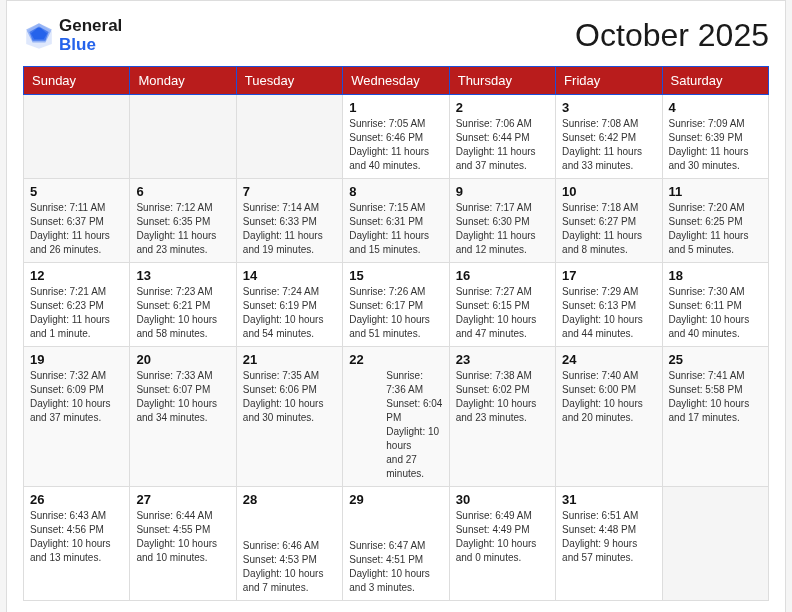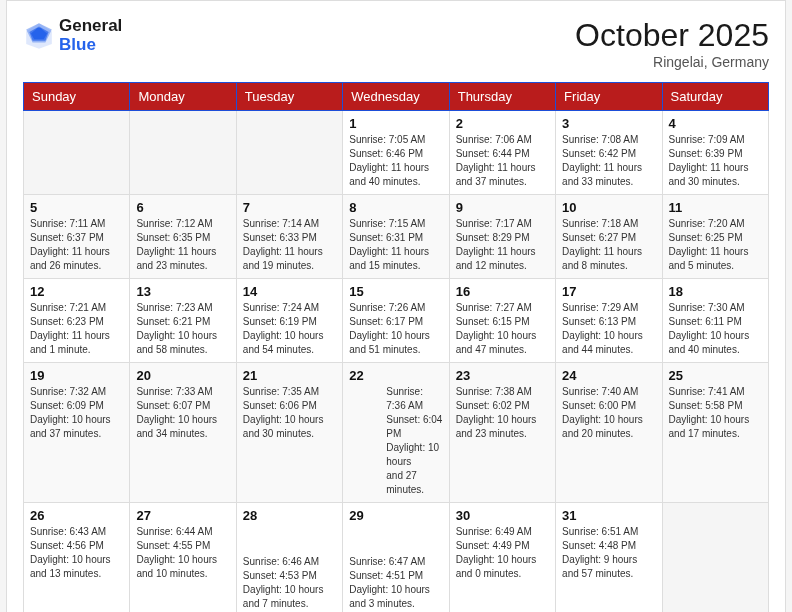--- a/index.html
+++ b/index.html
@@ -100,21 +100,20 @@
         <polygon points="20,8 32,15 28,26 12,26 8,15" fill="#2563eb" opacity="0.7"></polygon>
         <polygon points="22,10 30,17 26,24 14,24 10,17 18,10" fill="#2563eb"></polygon>
       </svg>
       <div style="line-height:1.1">
         <div style="font-size:17px;font-weight:bold;color:#1a1a1a;">General</div>
         <div style="font-size:17px;font-weight:bold;color:#2563eb;">Blue</div>
       </div>
     </div>
     <div class="title-block">
       <div class="month-title">October 2025</div>
-      <div class="location">Ringelai, Germany</div>
     </div>
   </div>
 
   <table class="calendar-table">
     <thead>
       <tr id="weekday-header">
           <th>Sunday</th>
           <th>Monday</th>
           <th>Tuesday</th>
           <th>Wednesday</th>
@@ -182,21 +181,21 @@
           <td>
             <span class="day-number">8</span>
             <div class="day-info" style="white-space: pre-line;">Sunrise: 7:15 AM
 Sunset: 6:31 PM
 Daylight: 11 hours
 and 15 minutes.</div>
           </td>
           <td>
             <span class="day-number">9</span>
             <div class="day-info" style="white-space: pre-line;">Sunrise: 7:17 AM
-Sunset: 8:29 PM
+Sunset: 6:30 PM
 Daylight: 11 hours
 and 12 minutes.</div>
           </td>
           <td>
             <span class="day-number">10</span>
             <div class="day-info" style="white-space: pre-line;">Sunrise: 7:18 AM
 Sunset: 6:27 PM
 Daylight: 11 hours
 and 8 minutes.</div>
           </td>

